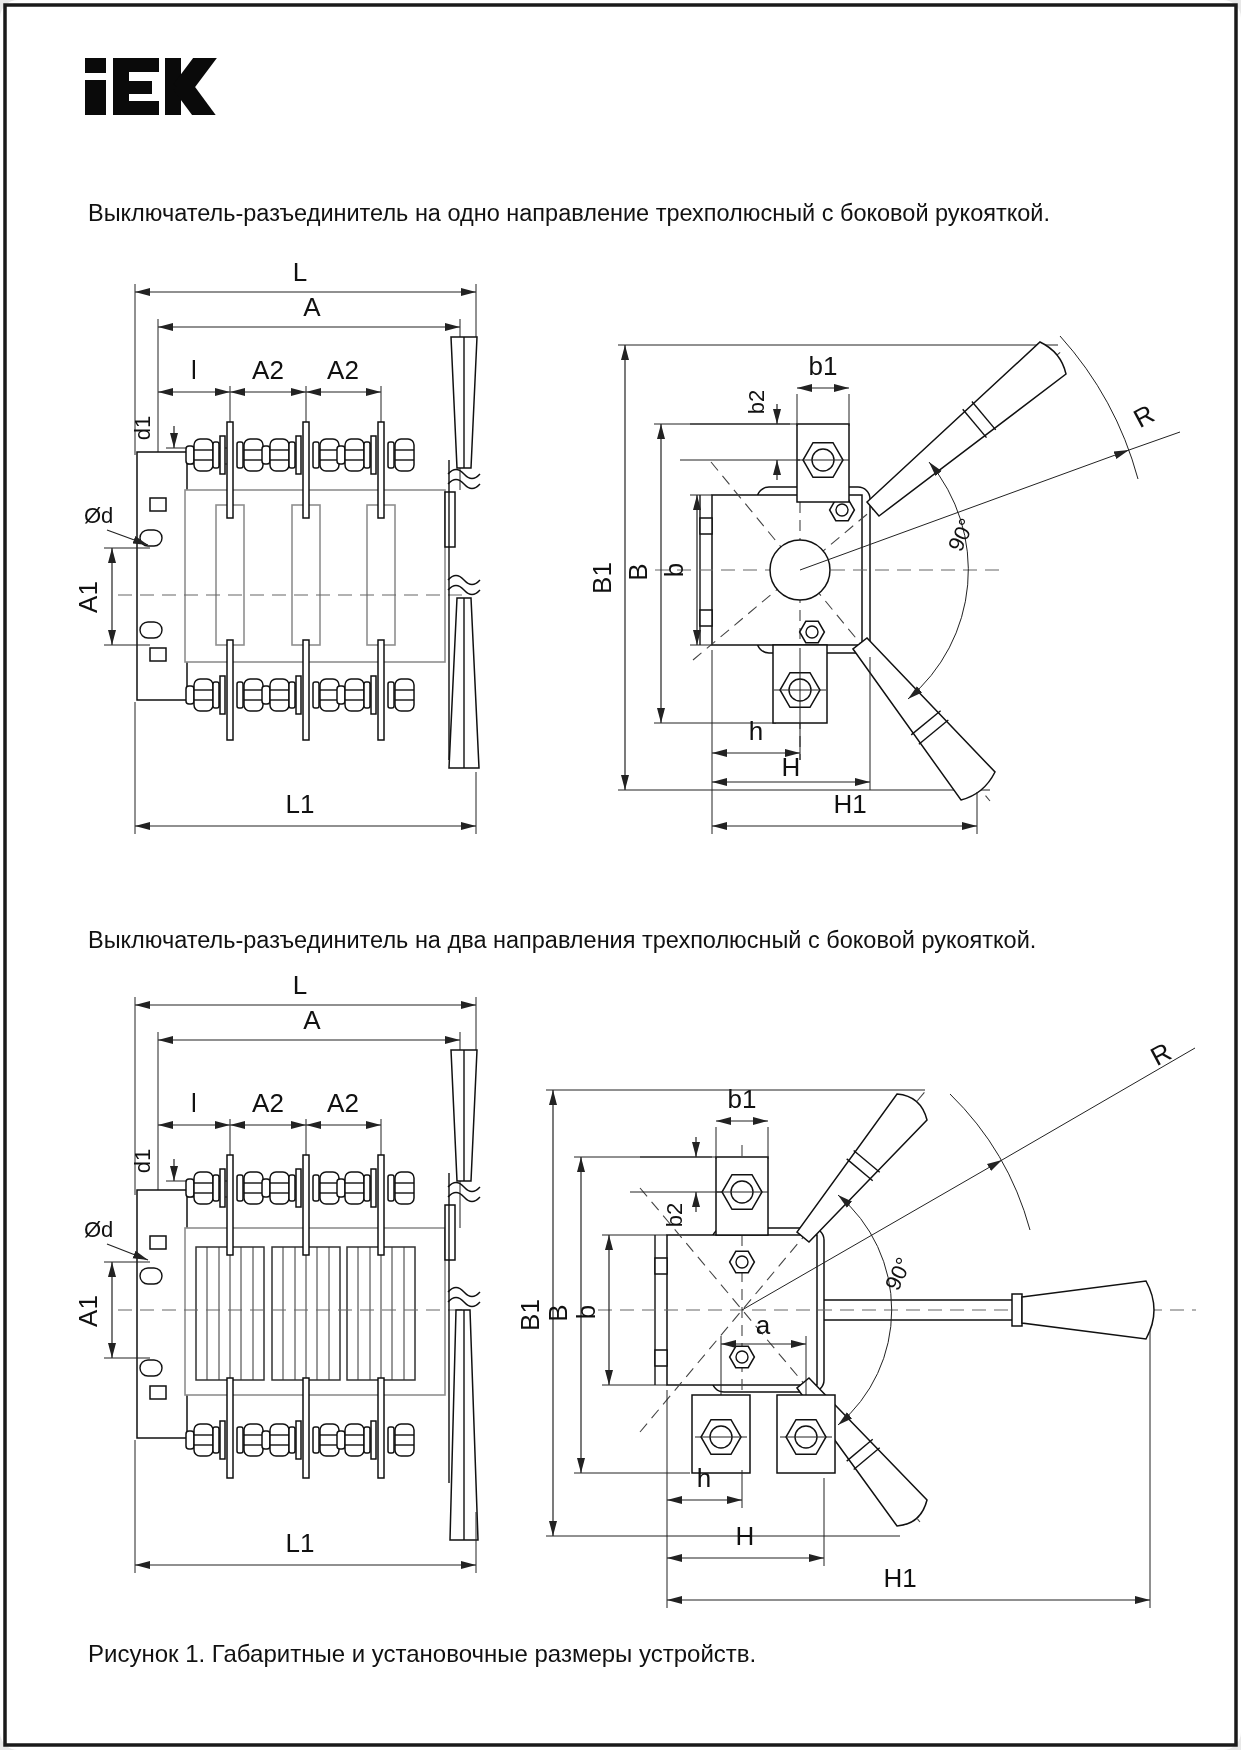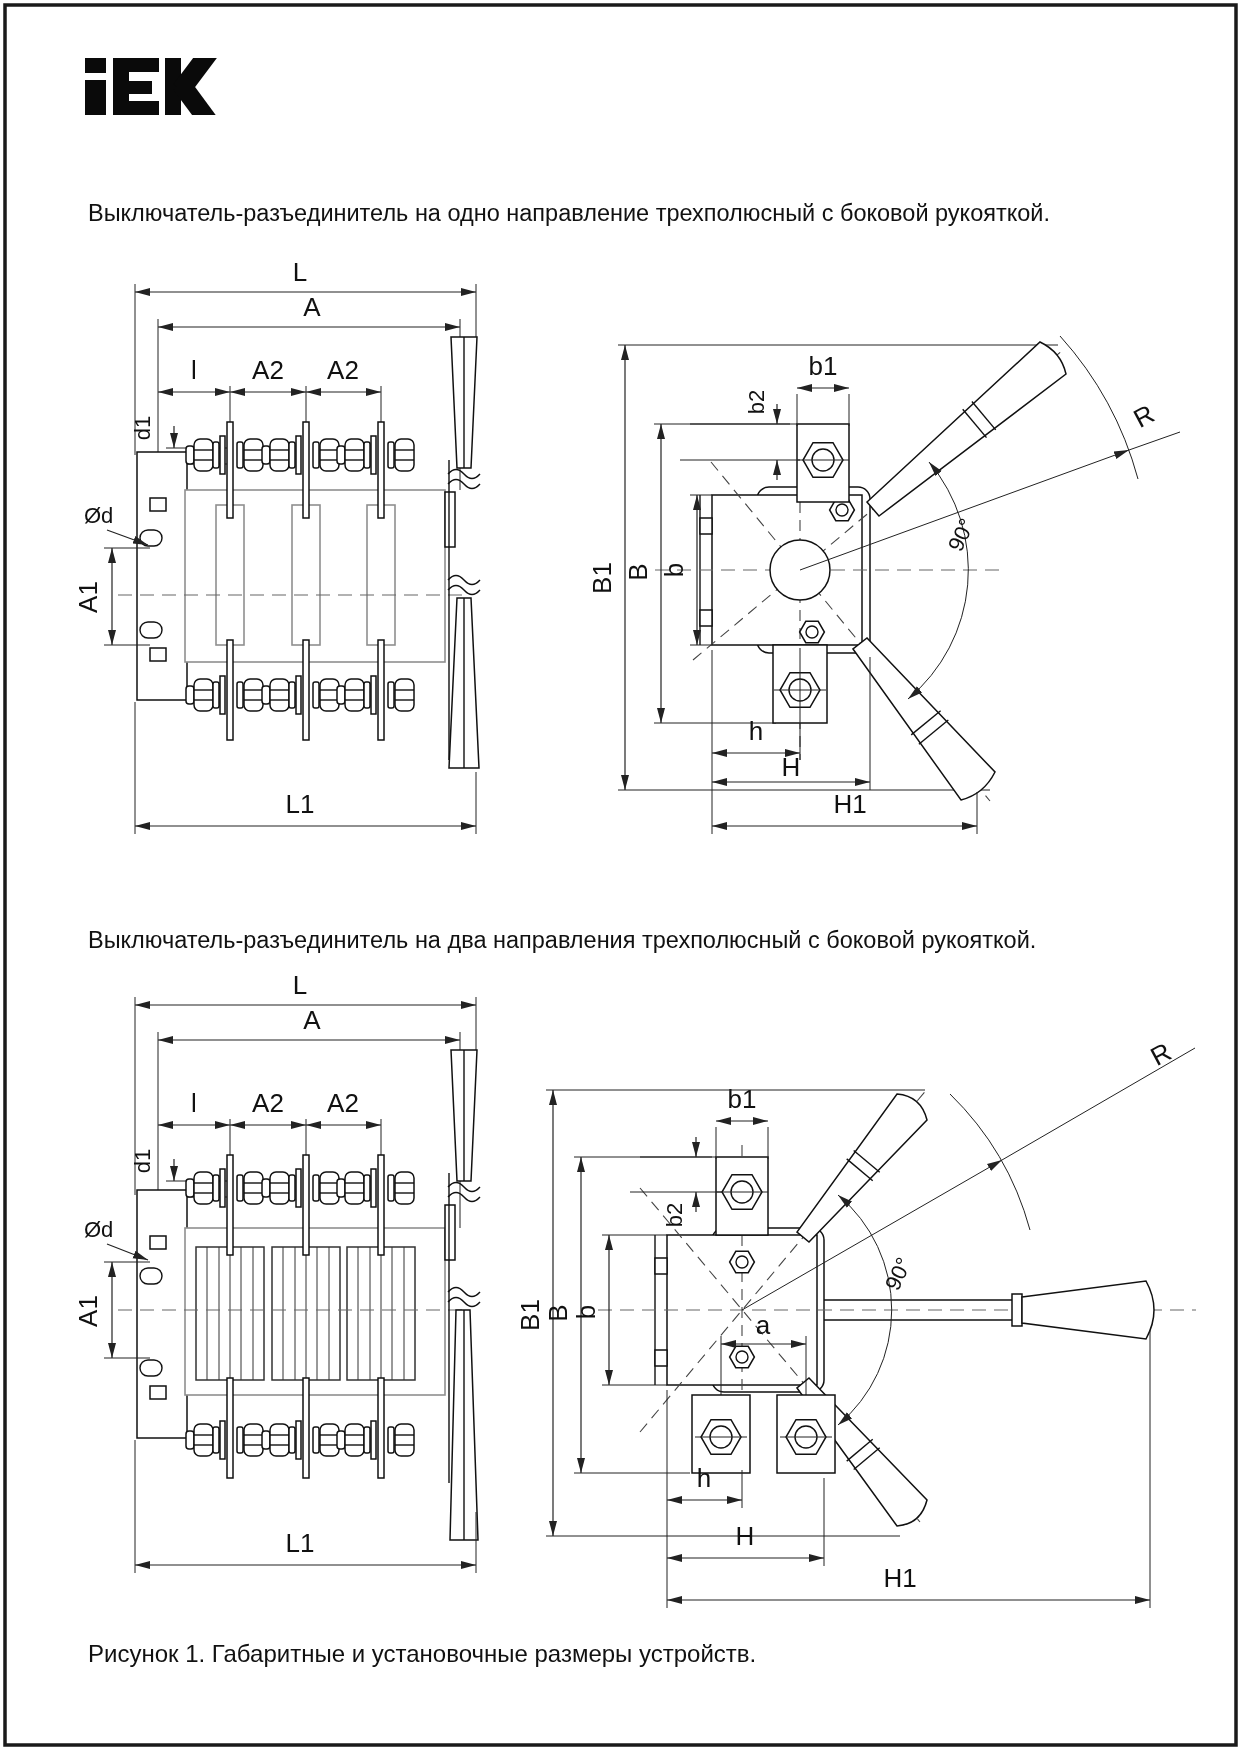--- a/index.html
+++ b/index.html
@@ -1,16 +1,16 @@
 <!DOCTYPE html>
 <html><head>
 <meta charset="utf-8">
 <style>
   html,body{margin:0;padding:0;background:#e8e8e8;}
-  .page{position:relative;width:1241px;height:1750px;margin:0 auto;background:#ffffff;}
+  .page{position:relative;width:1241px;height:1750px;margin:0 auto;background:#ffffff;border-radius:18px;}
   svg{display:block}
   text{font-family:"Liberation Sans",sans-serif;fill:#111;}
   .t{font-size:23.5px;}
   .cap{font-size:24px;}
   .d{font-size:26px;}
   .ds{font-size:22px;}
   .o15{fill:#fff;stroke:#111;stroke-width:1.5;}
   .o1{fill:none;stroke:#111;stroke-width:1.4;}
   .og{fill:none;stroke:#8f8f8f;stroke-width:1.6;}
   .ogf{fill:#fff;stroke:#8f8f8f;stroke-width:1.6;}

